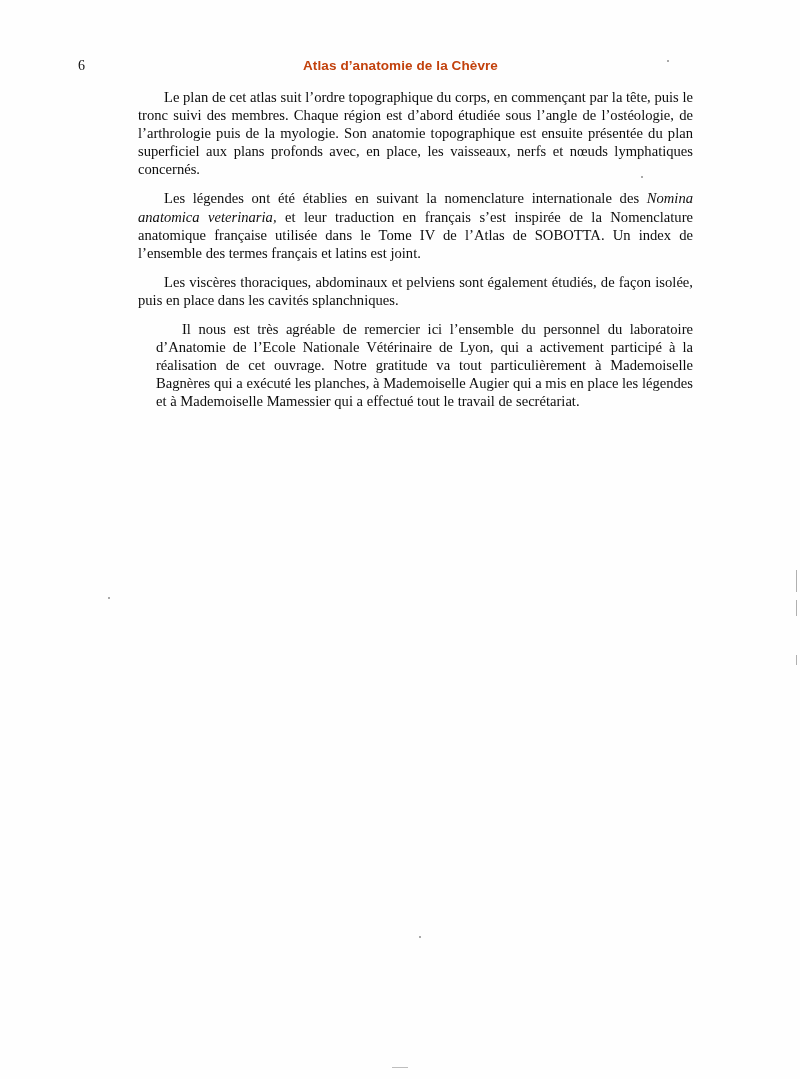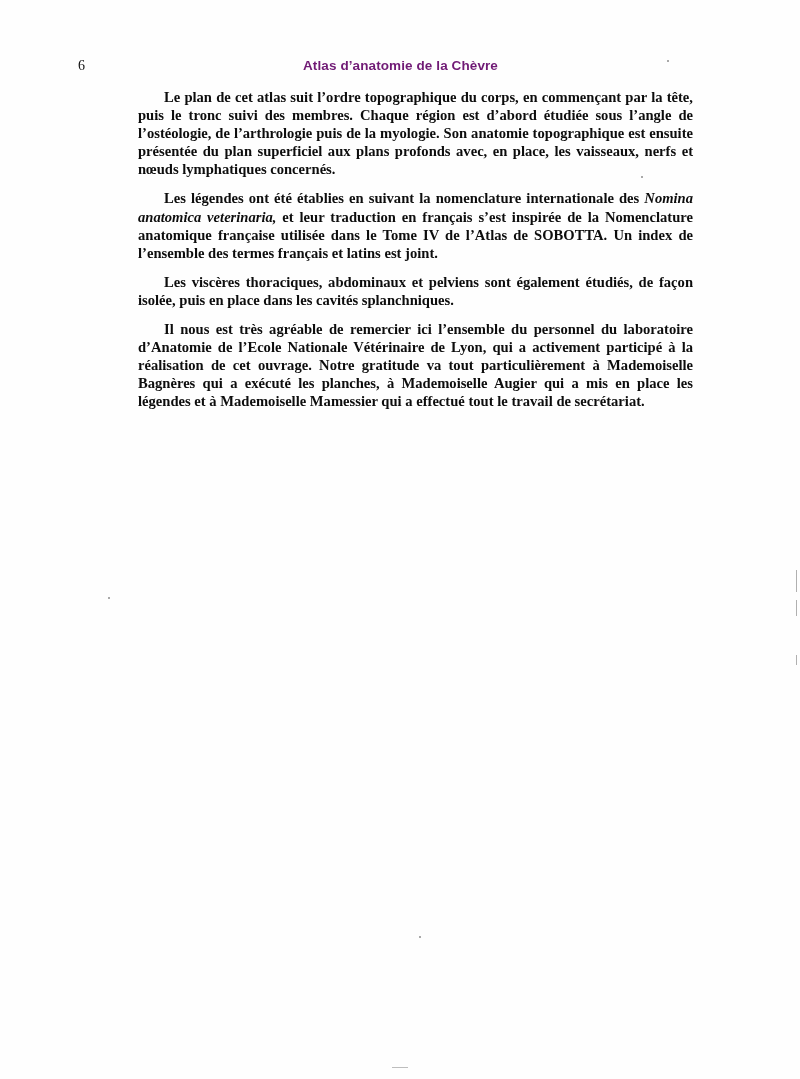--- a/index.html
+++ b/index.html
@@ -41,41 +41,41 @@
   .running-title {
     position: absolute;
     left: 0;
     top: 0;
     width: 645px;
     text-align: center;
     font-family: "Liberation Sans", sans-serif;
     font-weight: bold;
     font-size: 13.5px;
     letter-spacing: 0.1px;
-    color: #701a75;
+    color: #c2410c;
   }
   .body-block {
     position: absolute;
     top: 88px;
     left: 138px;
     width: 555px;
-    font-weight: bold;
   }
   p.para {
     margin: 0 0 11px 0;
     text-align: justify;
     text-justify: inter-word;
     font-size: 14.6px;
     line-height: 18.1px;
     text-indent: 26px;
     color: #0d0d0d;
     hyphens: manual;
   }
   p.para:last-child {
     margin-bottom: 0;
+    margin-left: 18px;
   }
   .ital {
     font-style: italic;
   }
   
   .speck {
     position: absolute;
     background: #9a9a9a;
   }
   .speck.dot {

